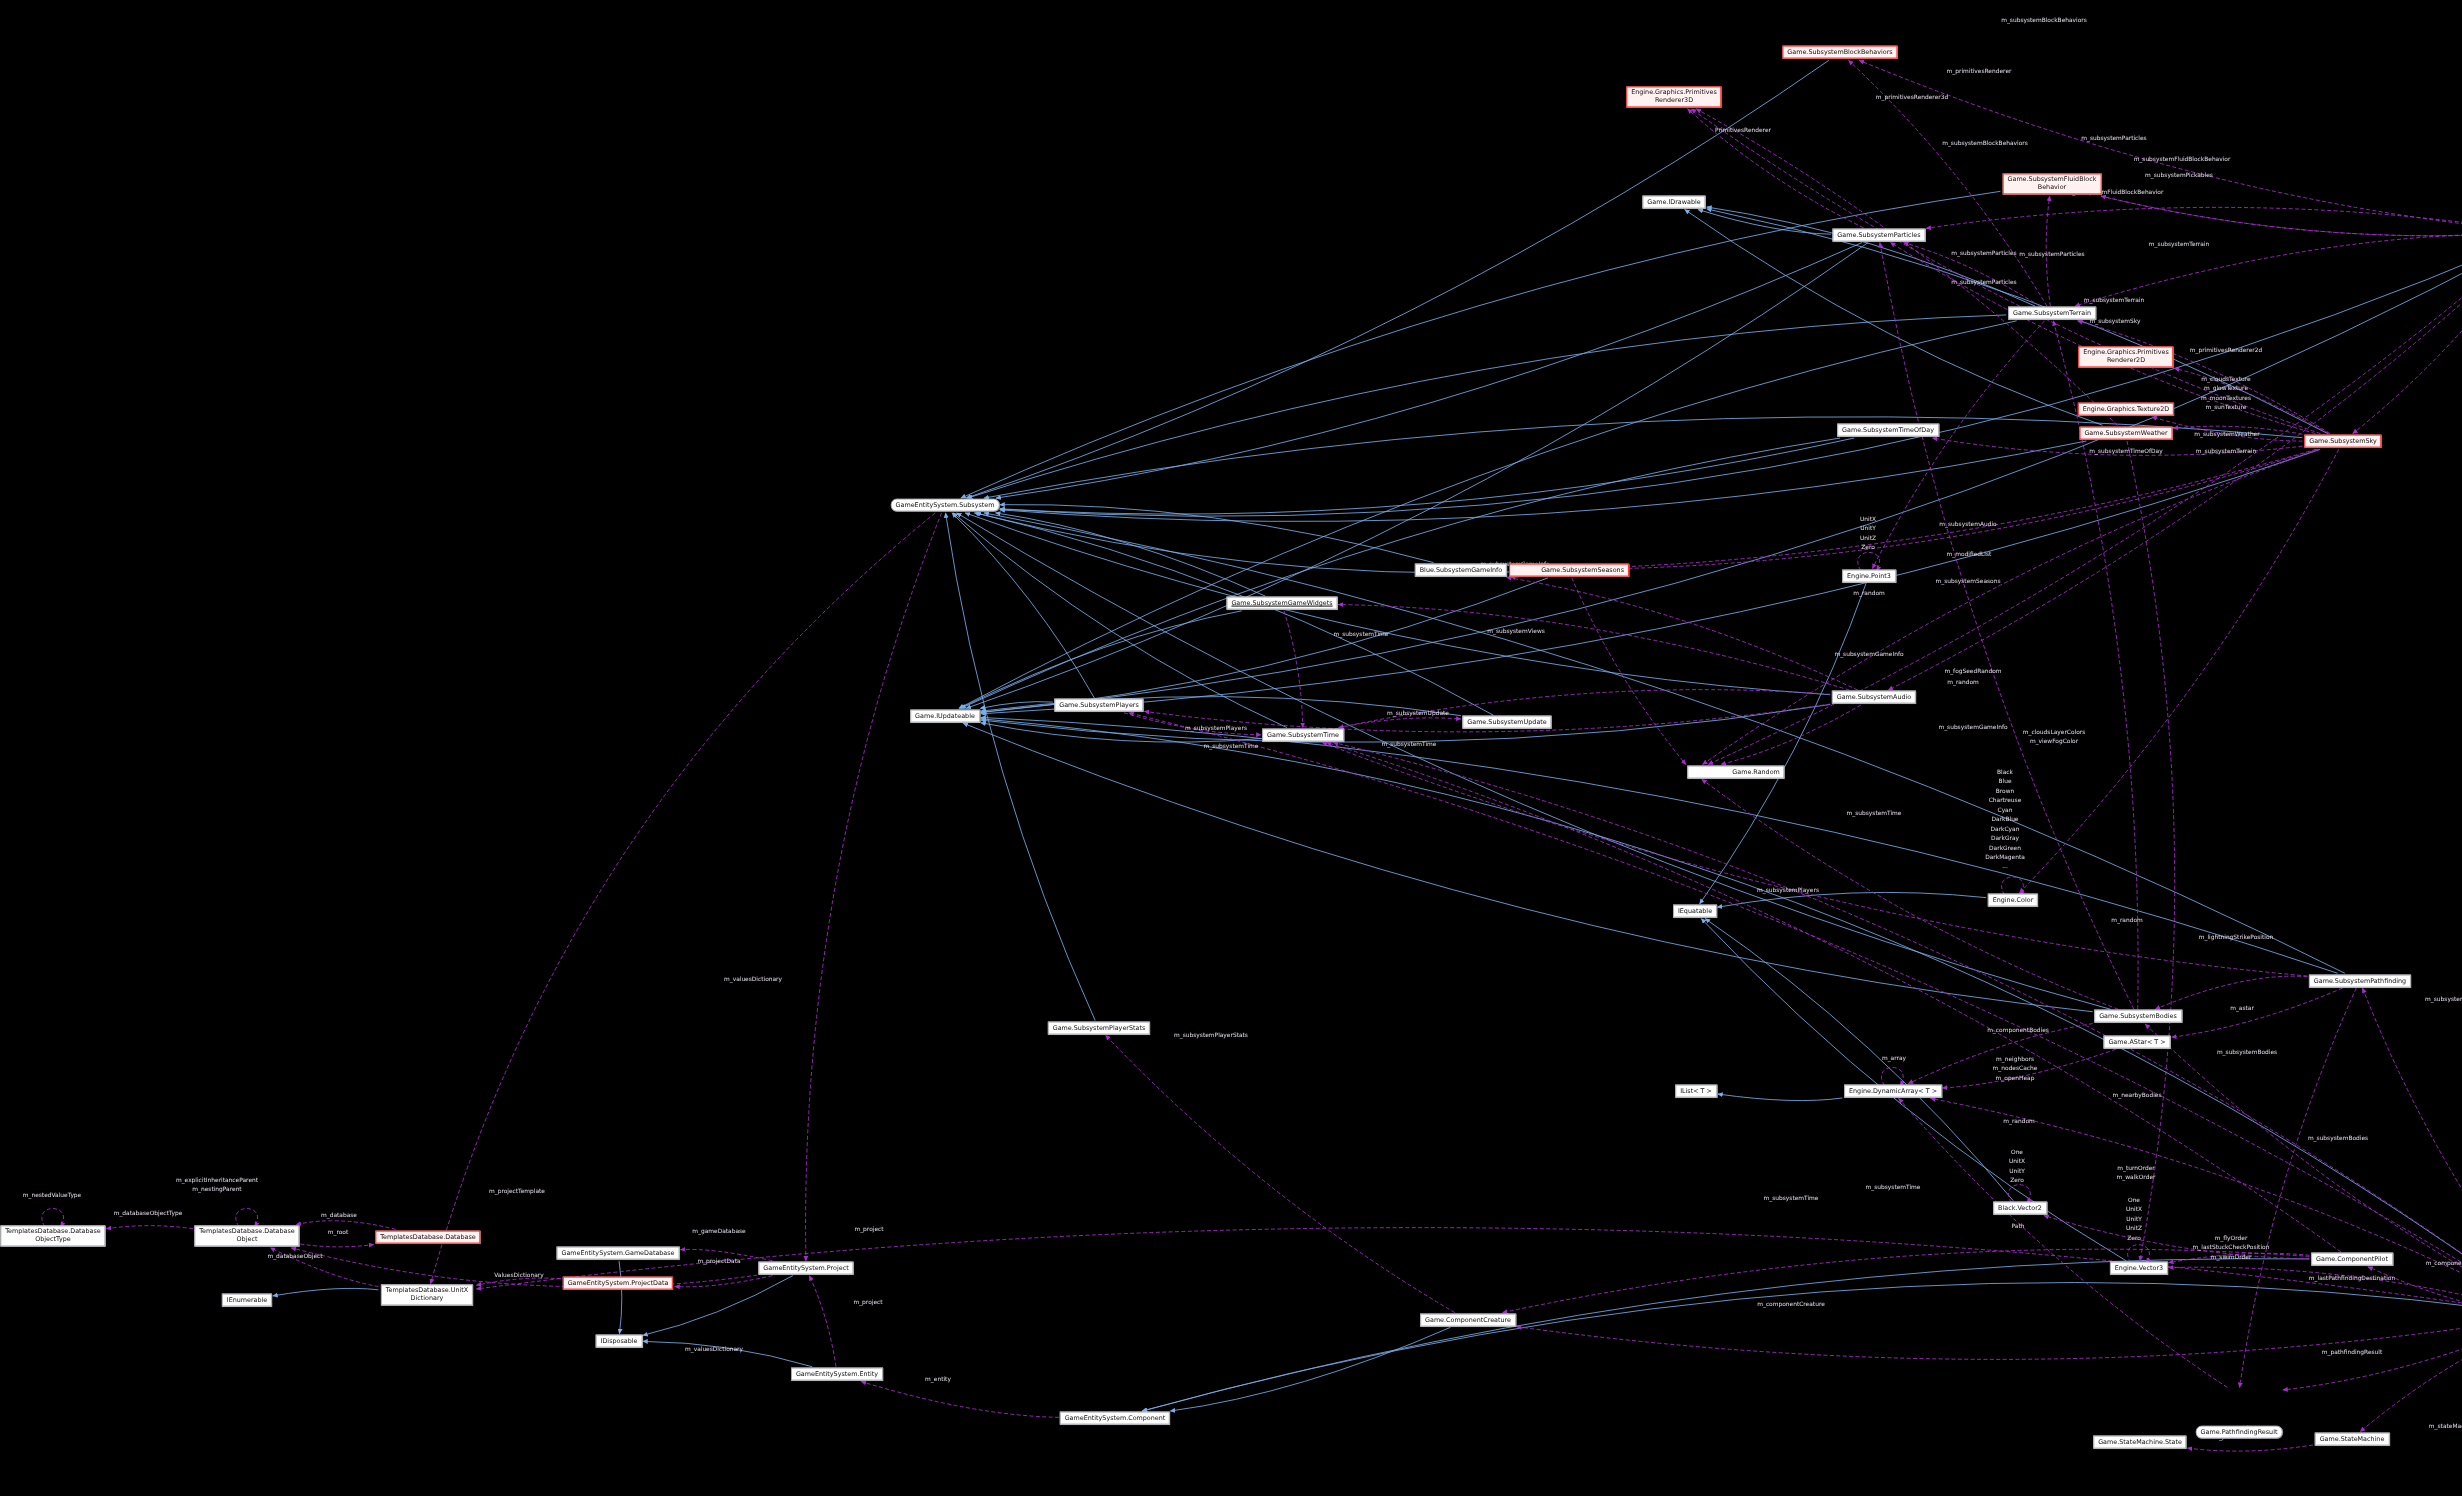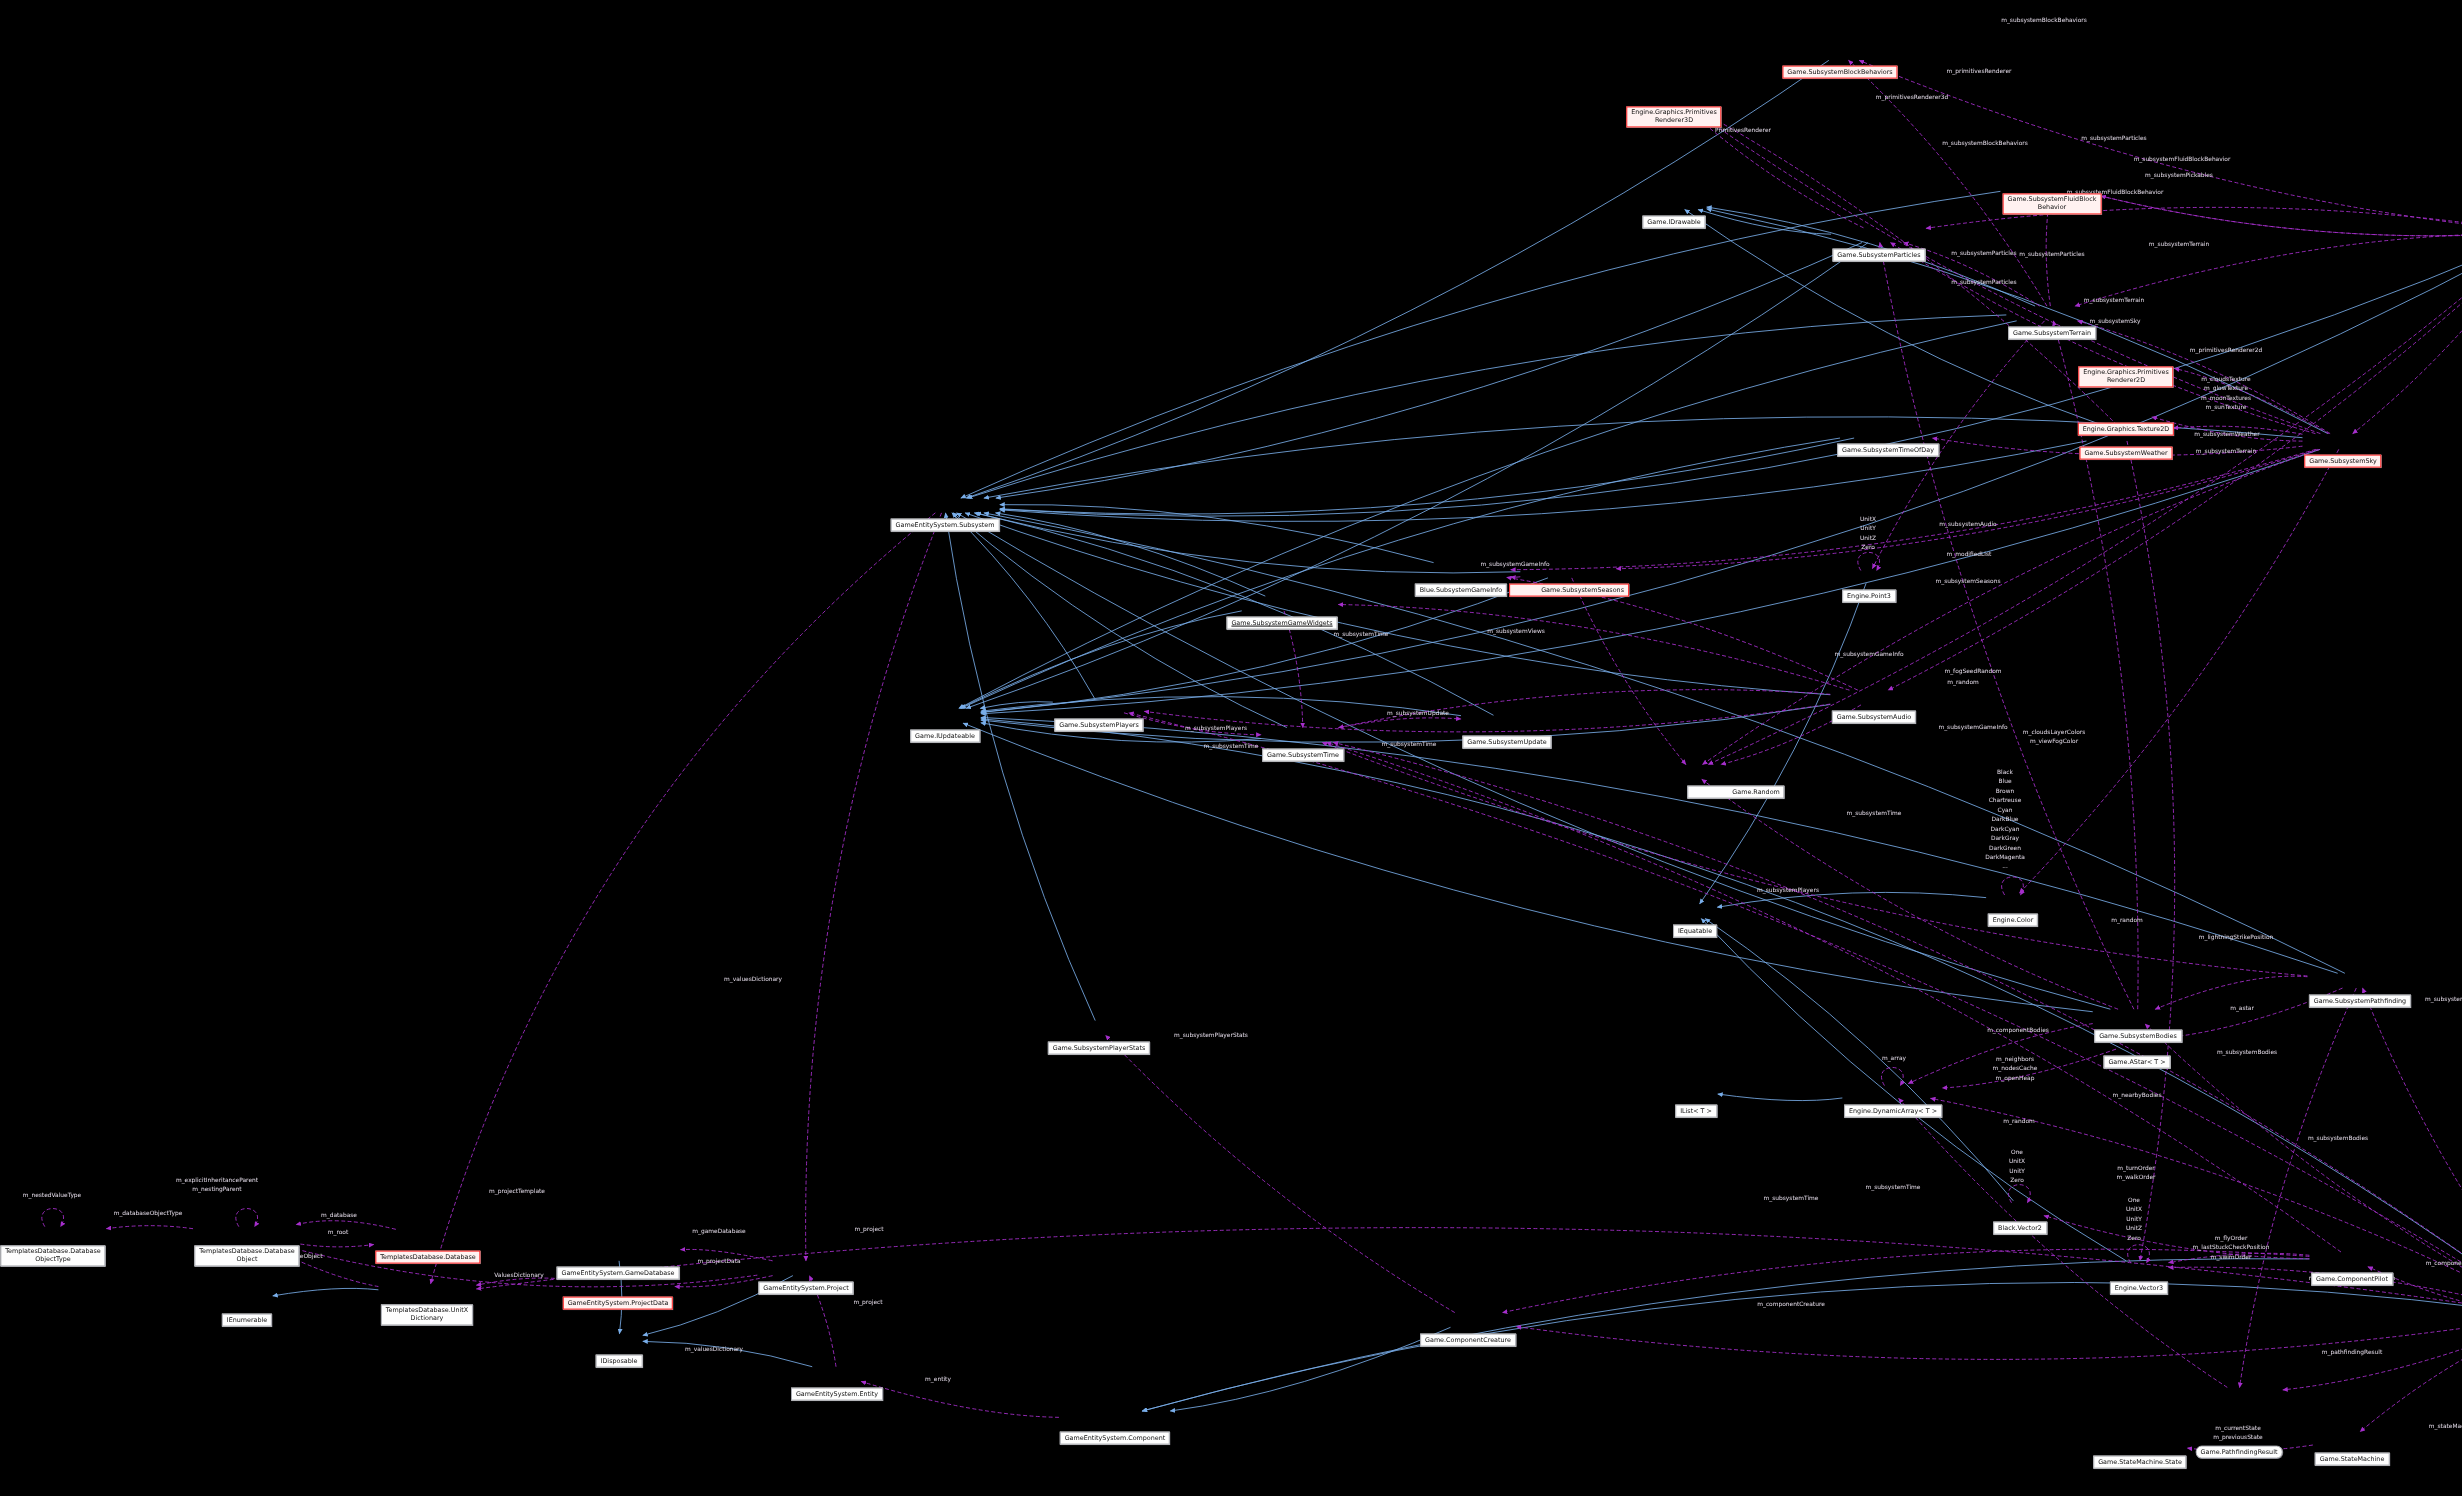--- a/index.html
+++ b/index.html
@@ -2,21 +2,21 @@
 <html style="font-size:7.9px"><head>
 <meta charset="utf-8">
 <style>
   html,body{margin:0;padding:0;background:#000;}
   #diagram{position:relative;width:2595px;height:1497px;background:#000;overflow:hidden;
            font-family:"DejaVu Sans", sans-serif;}
   #edges{position:absolute;left:0;top:0;z-index:1;}
   .node{position:absolute;transform:translate(-50%,-50%);background:#fefefe;color:#101010;
         border:0.5px solid #a8aab0;box-shadow:0.5px 0.5px 0 rgba(130,130,140,.85);
         padding:1px 3.9px 1.5px;font-size:6.4px;line-height:1.3;text-align:center;
-        white-space:pre-line;cursor:pointer;z-index:3;margin-top:20px;}
+        white-space:pre-line;cursor:pointer;z-index:3;}
   .node.red{border:1px solid #ff1c1c;background:#fff2f1;}
   .edge-label{position:absolute;transform:translate(-50%,-50%);color:#e3dbe8;
         font-size:5.9px;line-height:1.6;white-space:pre;text-align:center;z-index:2;}
 </style>
 </head>
 <body>
 
 <div id="diagram" style="width: 2595px; height: 1497px;">
   <svg id="edges" xmlns="http://www.w3.org/2000/svg" width="2595" height="1497" viewBox="0 0 5270 3039">
     <defs>
@@ -165,21 +165,21 @@
 Behavior</div>
     <div class="node" style="left: 1674px; top: 202px;">Game.IDrawable</div>
     <div class="node" style="left: 1879px; top: 235px;">Game.SubsystemParticles</div>
     <div class="node" style="left: 2052px; top: 313px;">Game.SubsystemTerrain</div>
     <div class="node red" style="left: 2126px; top: 357px;">Engine.Graphics.Primitives
 Renderer2D</div>
     <div class="node red" style="left: 2126px; top: 409px;">Engine.Graphics.Texture2D</div>
     <div class="node red" style="left: 2126px; top: 433px;">Game.SubsystemWeather</div>
     <div class="node" style="left: 1888px; top: 430px;">Game.SubsystemTimeOfDay</div>
     <div class="node red" style="left: 2343px; top: 441px;">Game.SubsystemSky</div>
-    <div class="node" style="left: 945px; top: 505px;">GameEntitySystem.Subsystem</div>
+    <div class="node" style="left: 945px; top: 505px; border-radius: 6px;">GameEntitySystem.Subsystem</div>
     <div class="node" style="left: 1461px; top: 570px;">Blue.SubsystemGameInfo</div>
     <div class="node red" style="left: 1569px; top: 570px; padding-left: 31px;">Game.SubsystemSeasons</div>
     <div class="node" style="left: 1869px; top: 576px;">Engine.Point3</div>
     <div class="node" style="left: 1282px; top: 603px; text-decoration: underline;">Game.SubsystemGameWidgets</div>
     <div class="node" style="left: 1099px; top: 705px;">Game.SubsystemPlayers</div>
     <div class="node" style="left: 945px; top: 716px;">Game.IUpdateable</div>
     <div class="node" style="left: 1874px; top: 697px;">Game.SubsystemAudio</div>
     <div class="node" style="left: 1303px; top: 735px;">Game.SubsystemTime</div>
     <div class="node" style="left: 1507px; top: 722px;">Game.SubsystemUpdate</div>
     <div class="node" style="left: 1736px; top: 772px; padding-left: 44px;">Game.Random</div>

